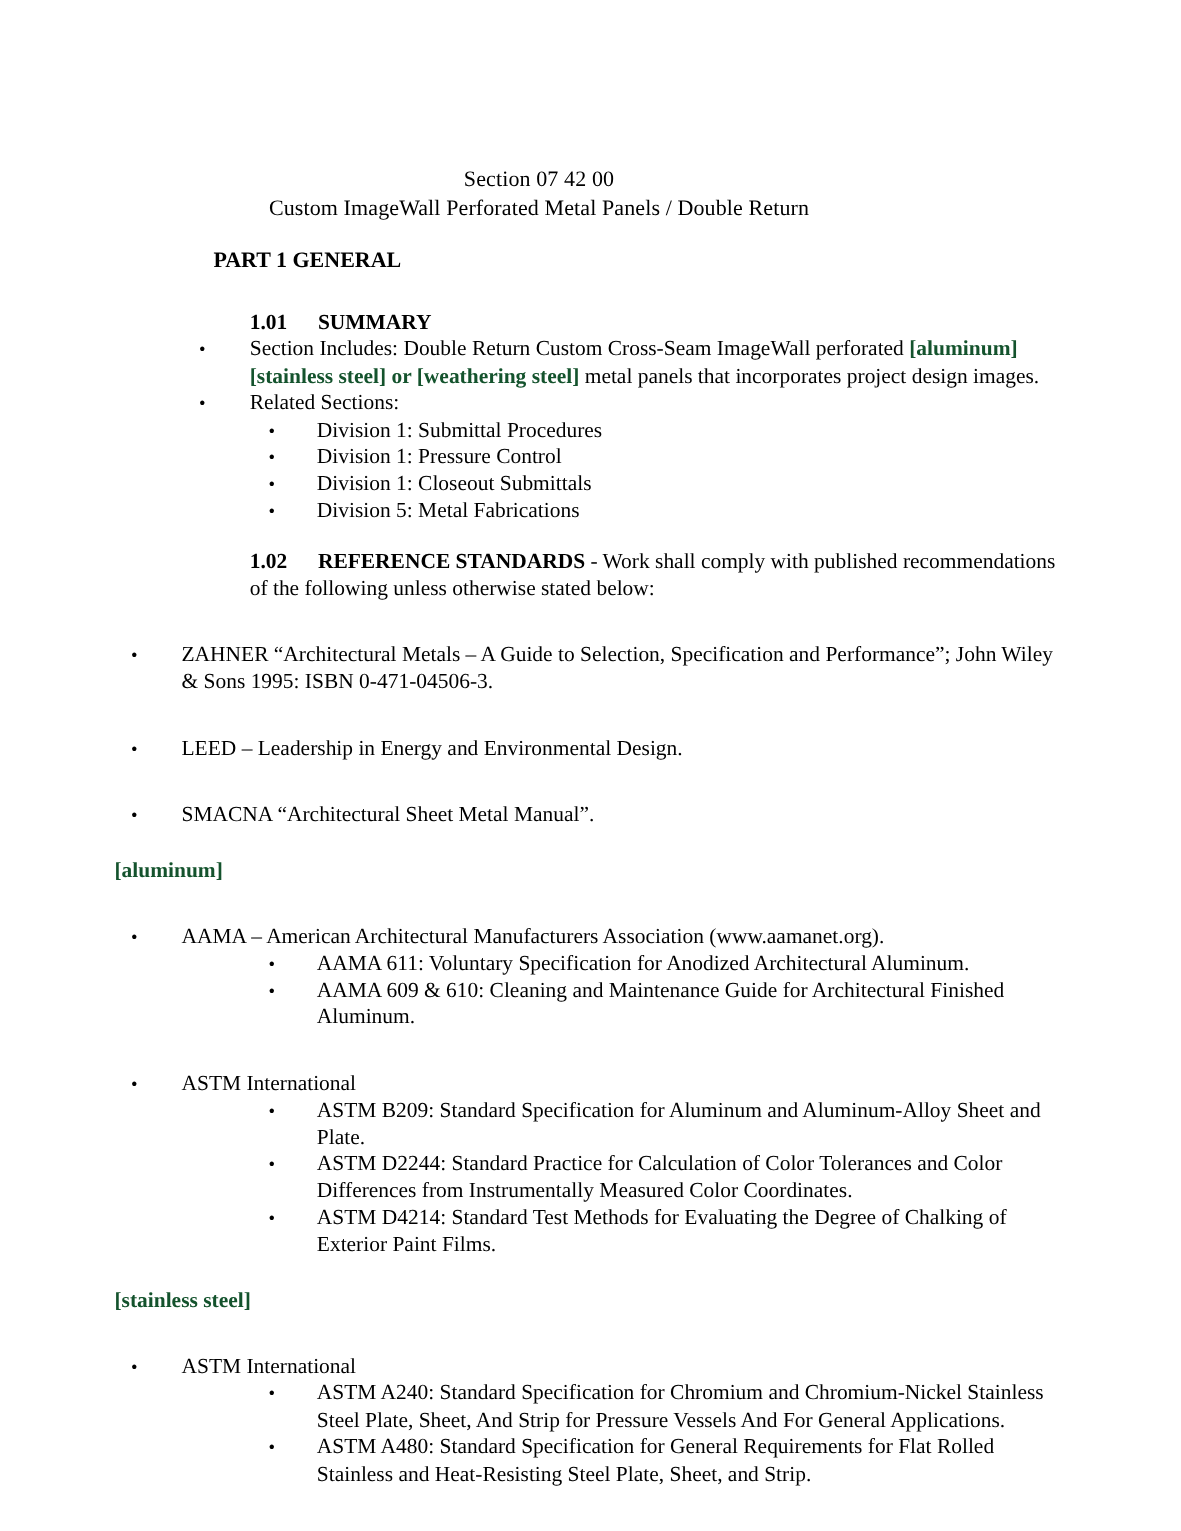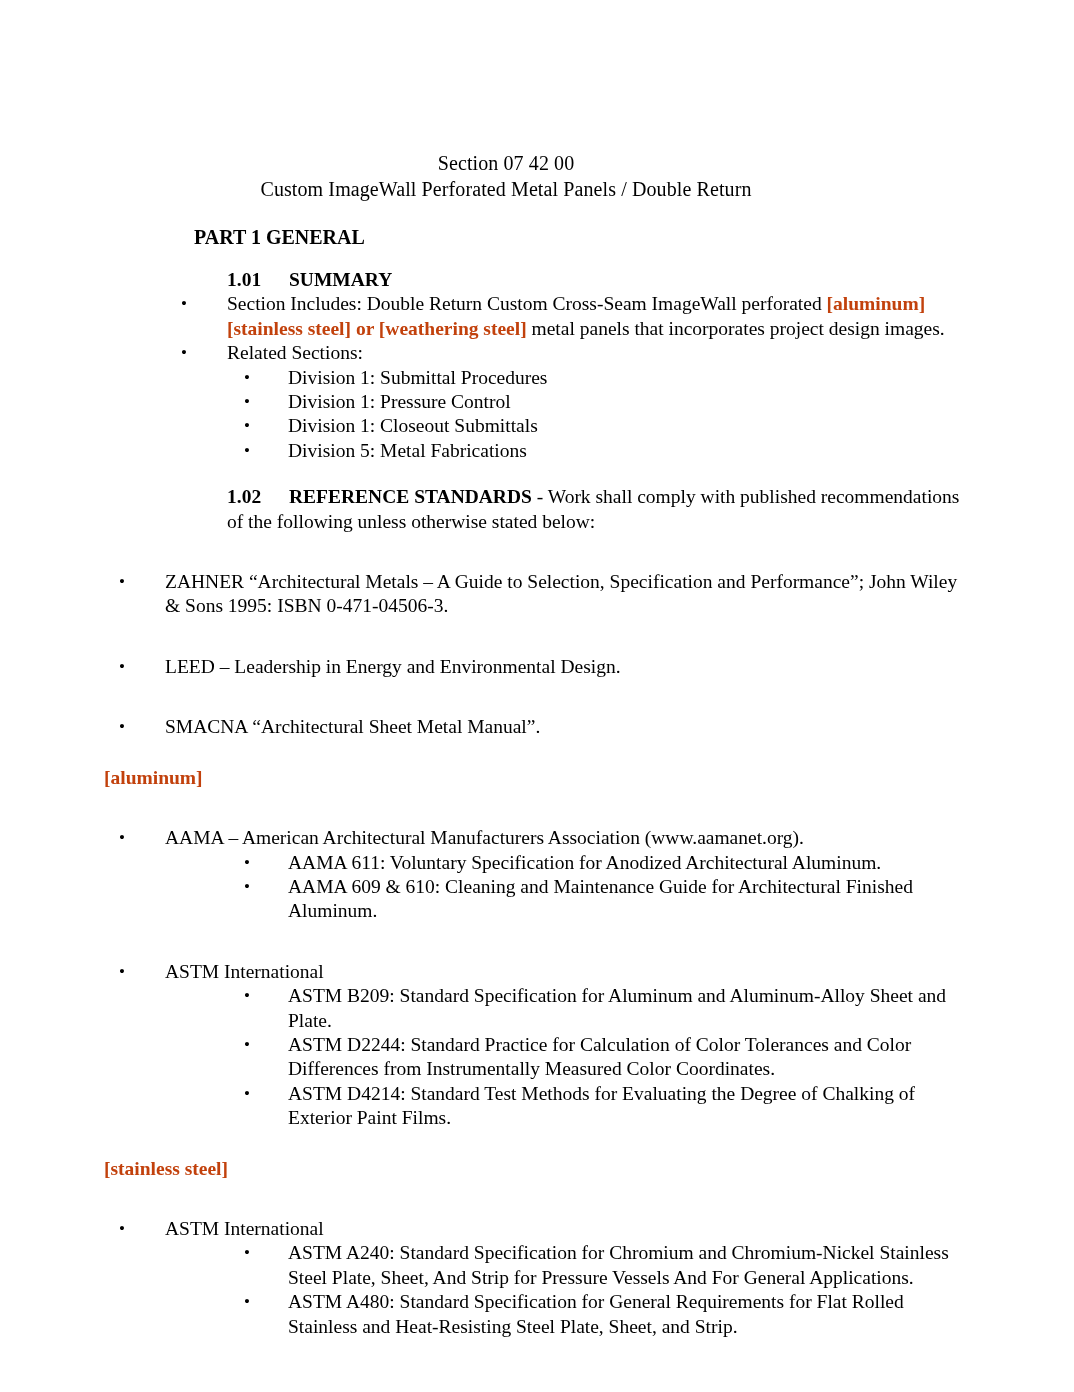--- a/index.html
+++ b/index.html
@@ -21,21 +21,20 @@
     box-sizing: border-box;
   }
 
   
   .title-block {
     position: absolute;
     left: 0;
     top: 150px;
     width: 980px;
     text-align: center;
-    margin-left: 16px;
   }
   .title-line {
     font-size: 20px;
     line-height: 26px;
     letter-spacing: 0.1px;
   }
 
   
   .part-heading {
     position: absolute;
@@ -44,21 +43,21 @@
     font-size: 20px;
     font-weight: bold;
     line-height: 26px;
     margin-left: 28px;
   }
 
   
   .body {
     position: absolute;
     left: 0;
-    top: 268px;
+    top: 282px;
     width: 1074px;
   }
 
   .row {
     position: relative;
     font-size: 19.5px;
     line-height: 24.4px;
   }
 
   
@@ -106,21 +105,21 @@
   
   .lvl-2 {
     padding-left: 288px;
   }
   .lvl-2::before { left: 244px; }
 
   
   .plain-outer { padding-left: 104px; padding-right: 104px; }
 
   .blue {
-    color: #c2410c;
+    color: #14532d;
     font-weight: bold;
   }
   .gap-md { height: 22px; }
   .gap-lg { height: 26px; }
 </style>
 </head>
 <body>
 
 <div class="page">
 

